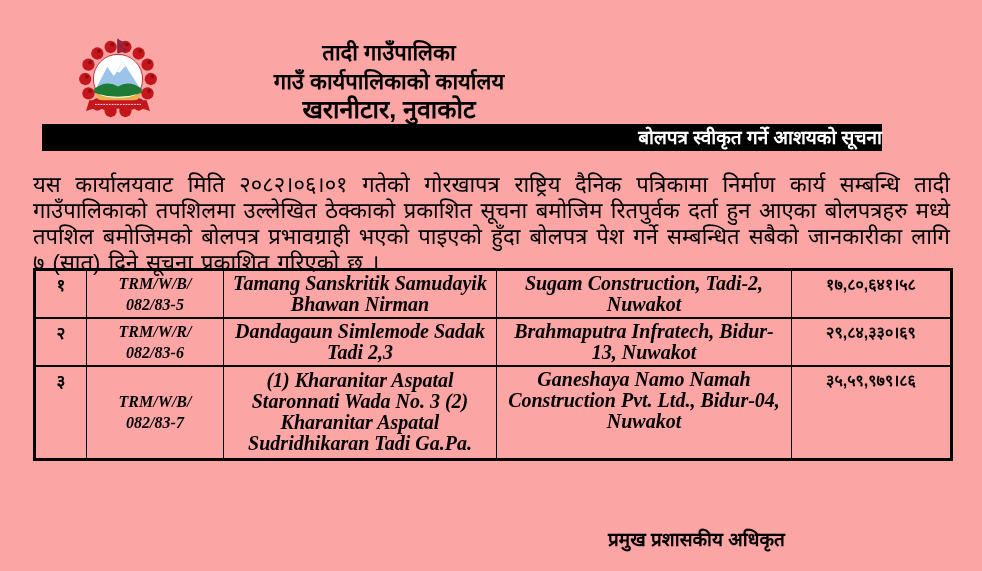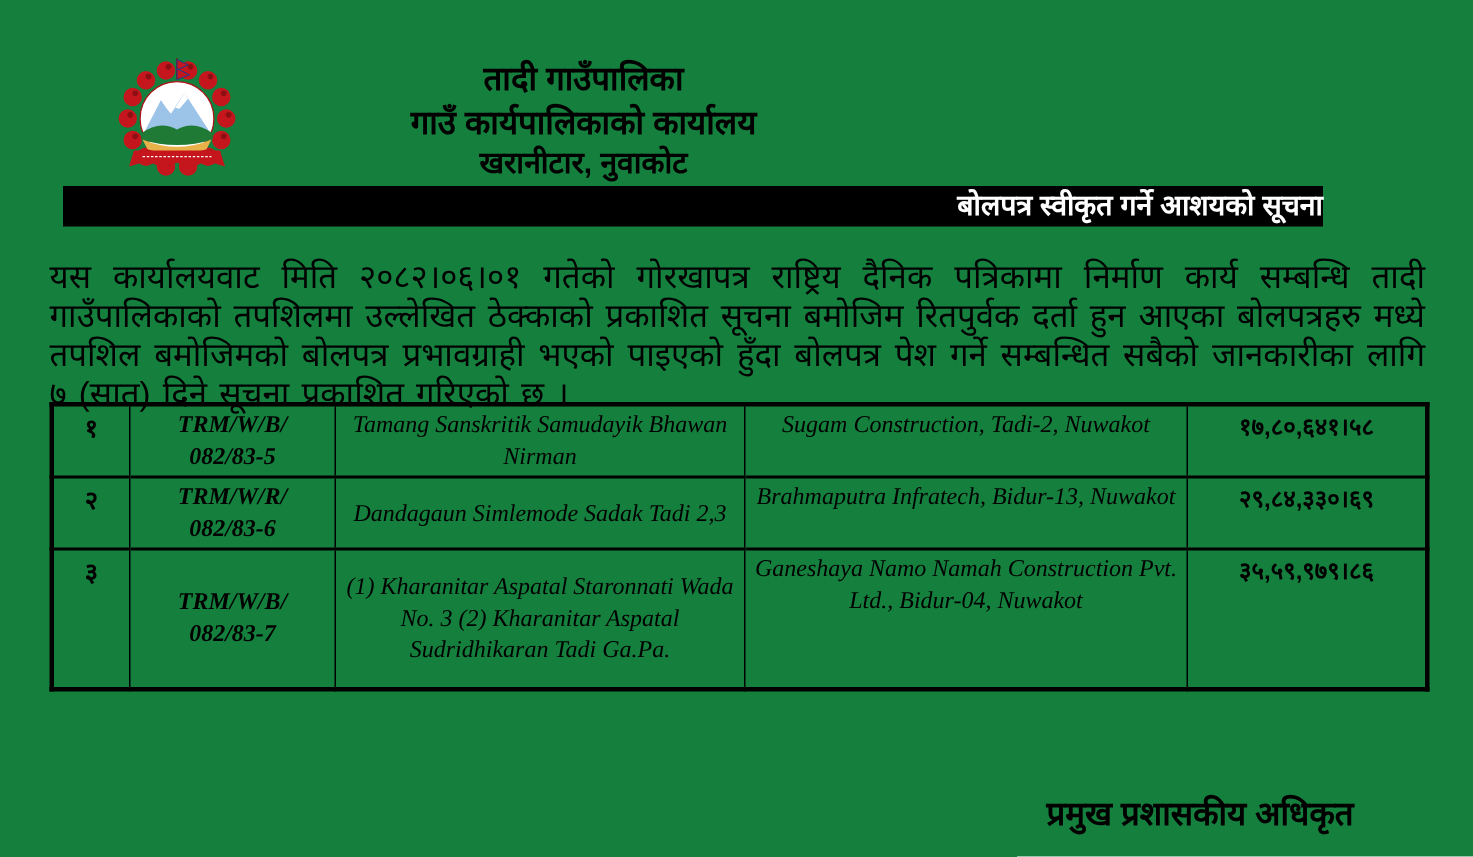--- a/index.html
+++ b/index.html
@@ -1,40 +1,40 @@
 <!DOCTYPE html>
 <html><head>
 <meta charset="utf-8">
 <style>
   html, body { margin: 0; padding: 0; background: #fff; }
   .page {
     position: relative;
     width: 982px;
     height: 571px;
-    background: #15803d;
+    background: #fca5a5;
     overflow: hidden;
     font-family: "Liberation Sans", "DejaVu Sans", sans-serif;
     color: #000;
   }
   
   .emblem {
     position: absolute;
     left: 73px; top: 38px;
     width: 90px; height: 82px;
   }
   .head-block {
     position: absolute;
     left: 0; top: 38px;
     width: 778px;
     text-align: center;
     font-weight: bold;
   }
   .head-line1 { font-size: 22px; line-height: 29px; }
   .head-line2 { font-size: 22px; line-height: 29px; }
-  .head-line3 { font-size: 20px; line-height: 26px; }
+  .head-line3 { font-size: 25px; line-height: 26px; }
   .banner {
     position: absolute;
     left: 42px; top: 124px;
     width: 840px; height: 27px;
     background: #000;
     color: #fff;
     font-weight: bold;
     font-size: 19px;
     line-height: 27px;
     text-align: right;
@@ -91,42 +91,42 @@
     vertical-align: middle;
     font-family: Liberation Serif, serif;
     font-weight: bold;
     font-style: italic;
     font-size: 16px;
     line-height: 21px;
   }
   td.work, td.bidder {
     text-align: center;
     font-family: "Liberation Serif", "DejaVu Serif", serif;
-    font-weight: normal;
+    font-weight: bold;
     font-style: italic;
-    font-size: 16px;
+    font-size: 20px;
     line-height: 21px;
   }
   td.work { vertical-align: middle; }
   td.bidder { vertical-align: top; }
   td.amount {
     text-align: center;
     vertical-align: top;
     font-weight: bold;
     font-size: 16px;
     padding-left: 9px;
   }
   
   .signature {
     position: absolute;
-    left: 640px; top: 526px;
+    left: 608px; top: 526px;
     width: 320px;
-    text-align: center;
-    font-weight: bold;
-    font-size: 22px;
+    text-align: left;
+    font-weight: bold;
+    font-size: 19px;
   }
 </style>
 </head>
 <body>
 
 <div class="page">
 
   <svg class="emblem" viewBox="0 0 100 100">
 
     <g fill="#c4161c">

